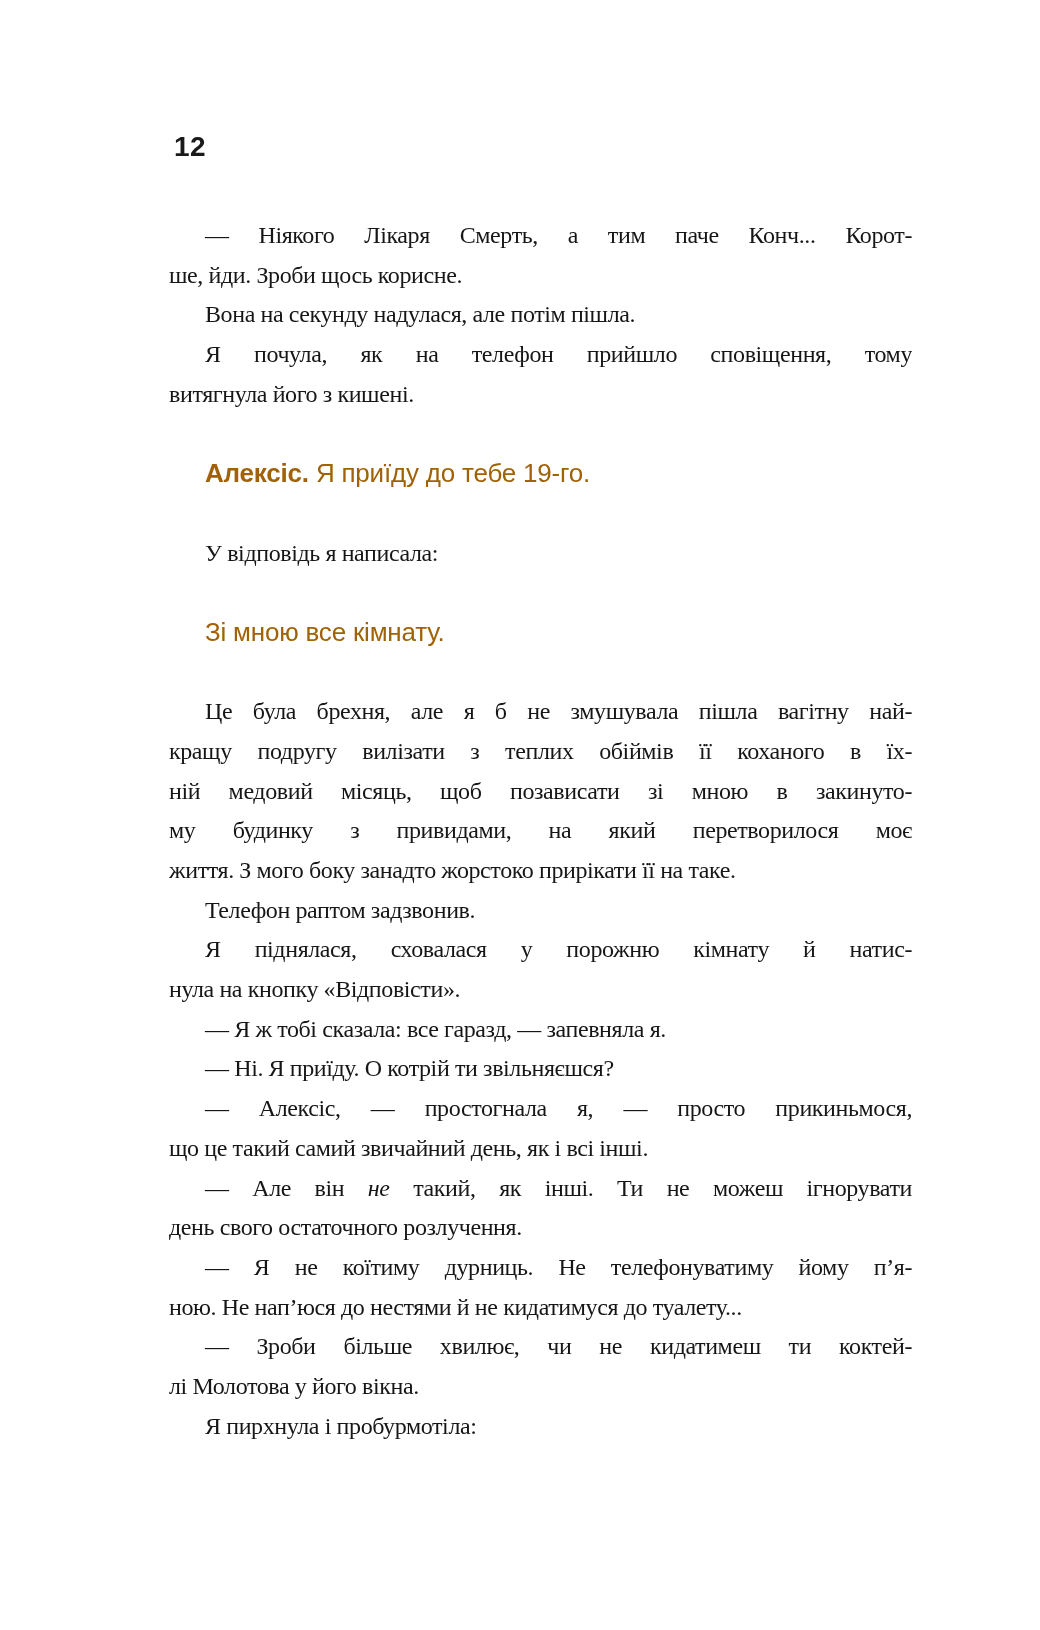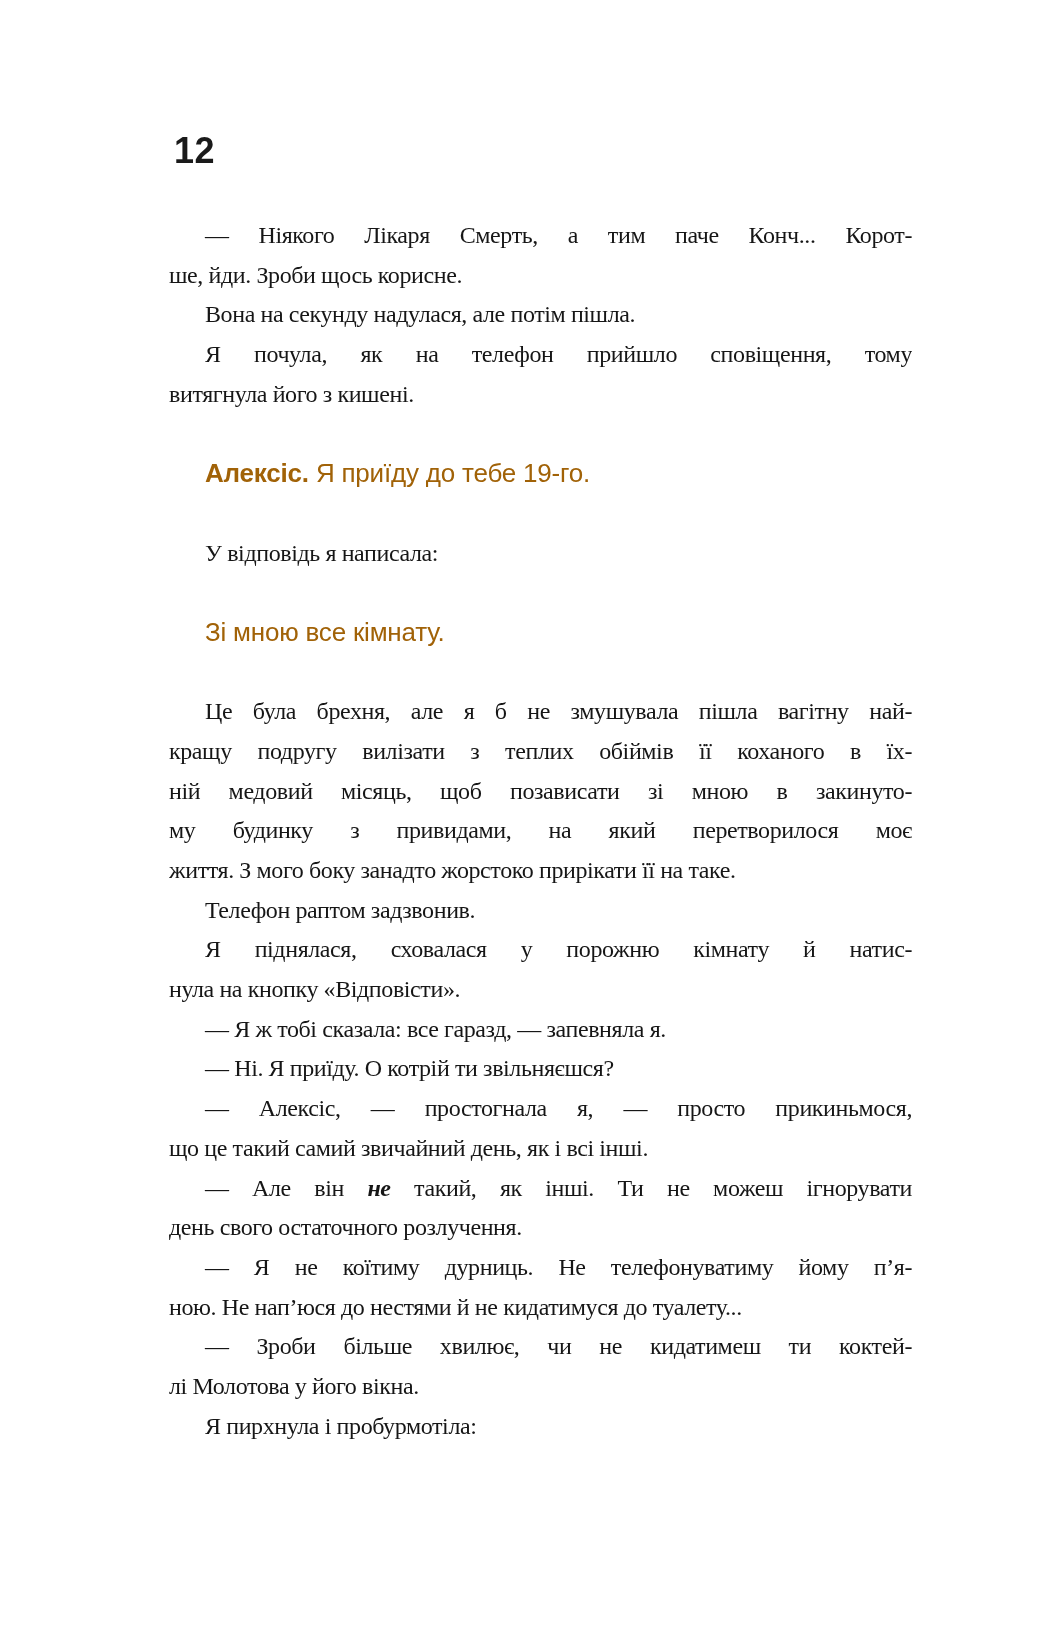--- a/index.html
+++ b/index.html
@@ -16,21 +16,21 @@
     color: #161616;
     font-family: "Liberation Serif", serif;
     overflow: hidden;
   }
   .page-number {
     position: absolute;
     left: 174px;
     top: 133px;
     font-family: "Liberation Sans", sans-serif;
     font-weight: 700;
-    font-size: 36px;
+    font-size: 28px;
     line-height: 1;
     letter-spacing: 0.5px;
     color: #1a1a1a;
   }
   .text-block {
     position: absolute;
     left: 169px;
     top: 216px;
     width: 743px;
   }
@@ -60,21 +60,20 @@
     font-family: "Liberation Sans", sans-serif;
     font-size: 26px;
     letter-spacing: -0.2px;
     color: #a16207;
   }
   .para.sms b {
     font-weight: 700;
   }
   .line i {
     font-style: italic;
-    font-weight: bold;
   }
 </style>
 </head>
 <body>
 
 <div class="page">
   <div class="page-number">12</div>
   <div class="text-block">
       <div class="para body">
         <div class="line indent just">— Ніякого Лікаря Смерть, а тим паче Конч... Корот-</div>

